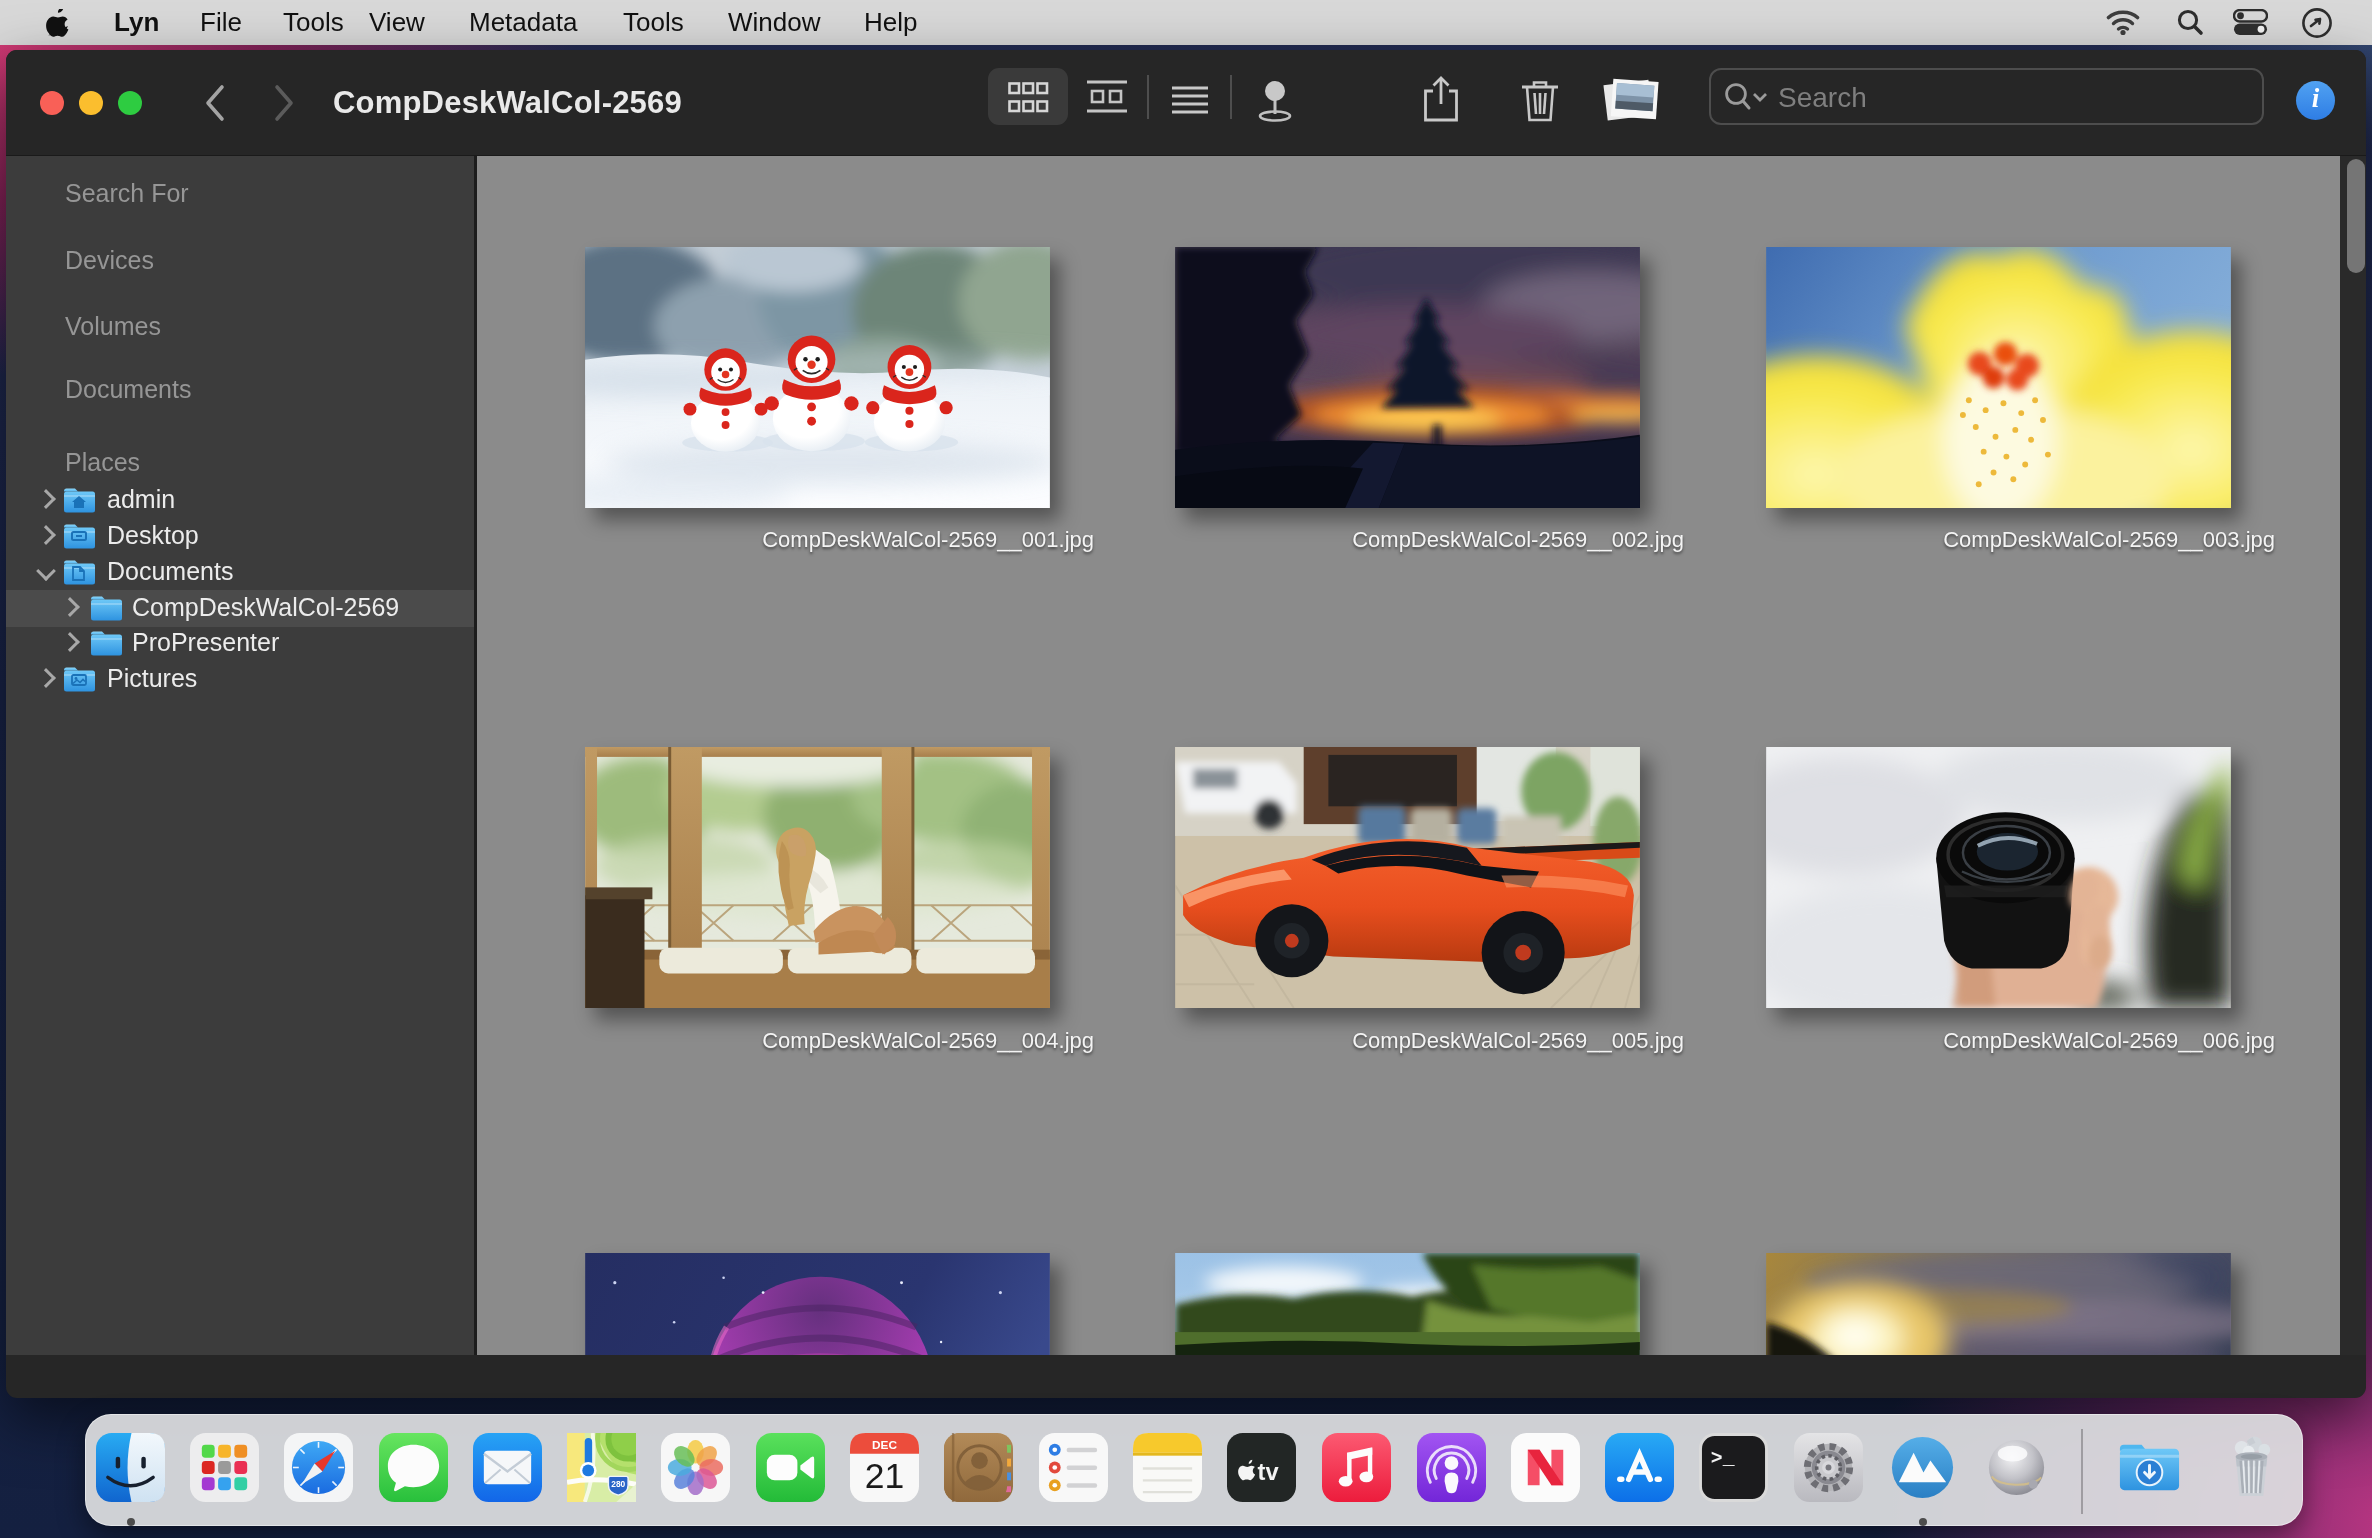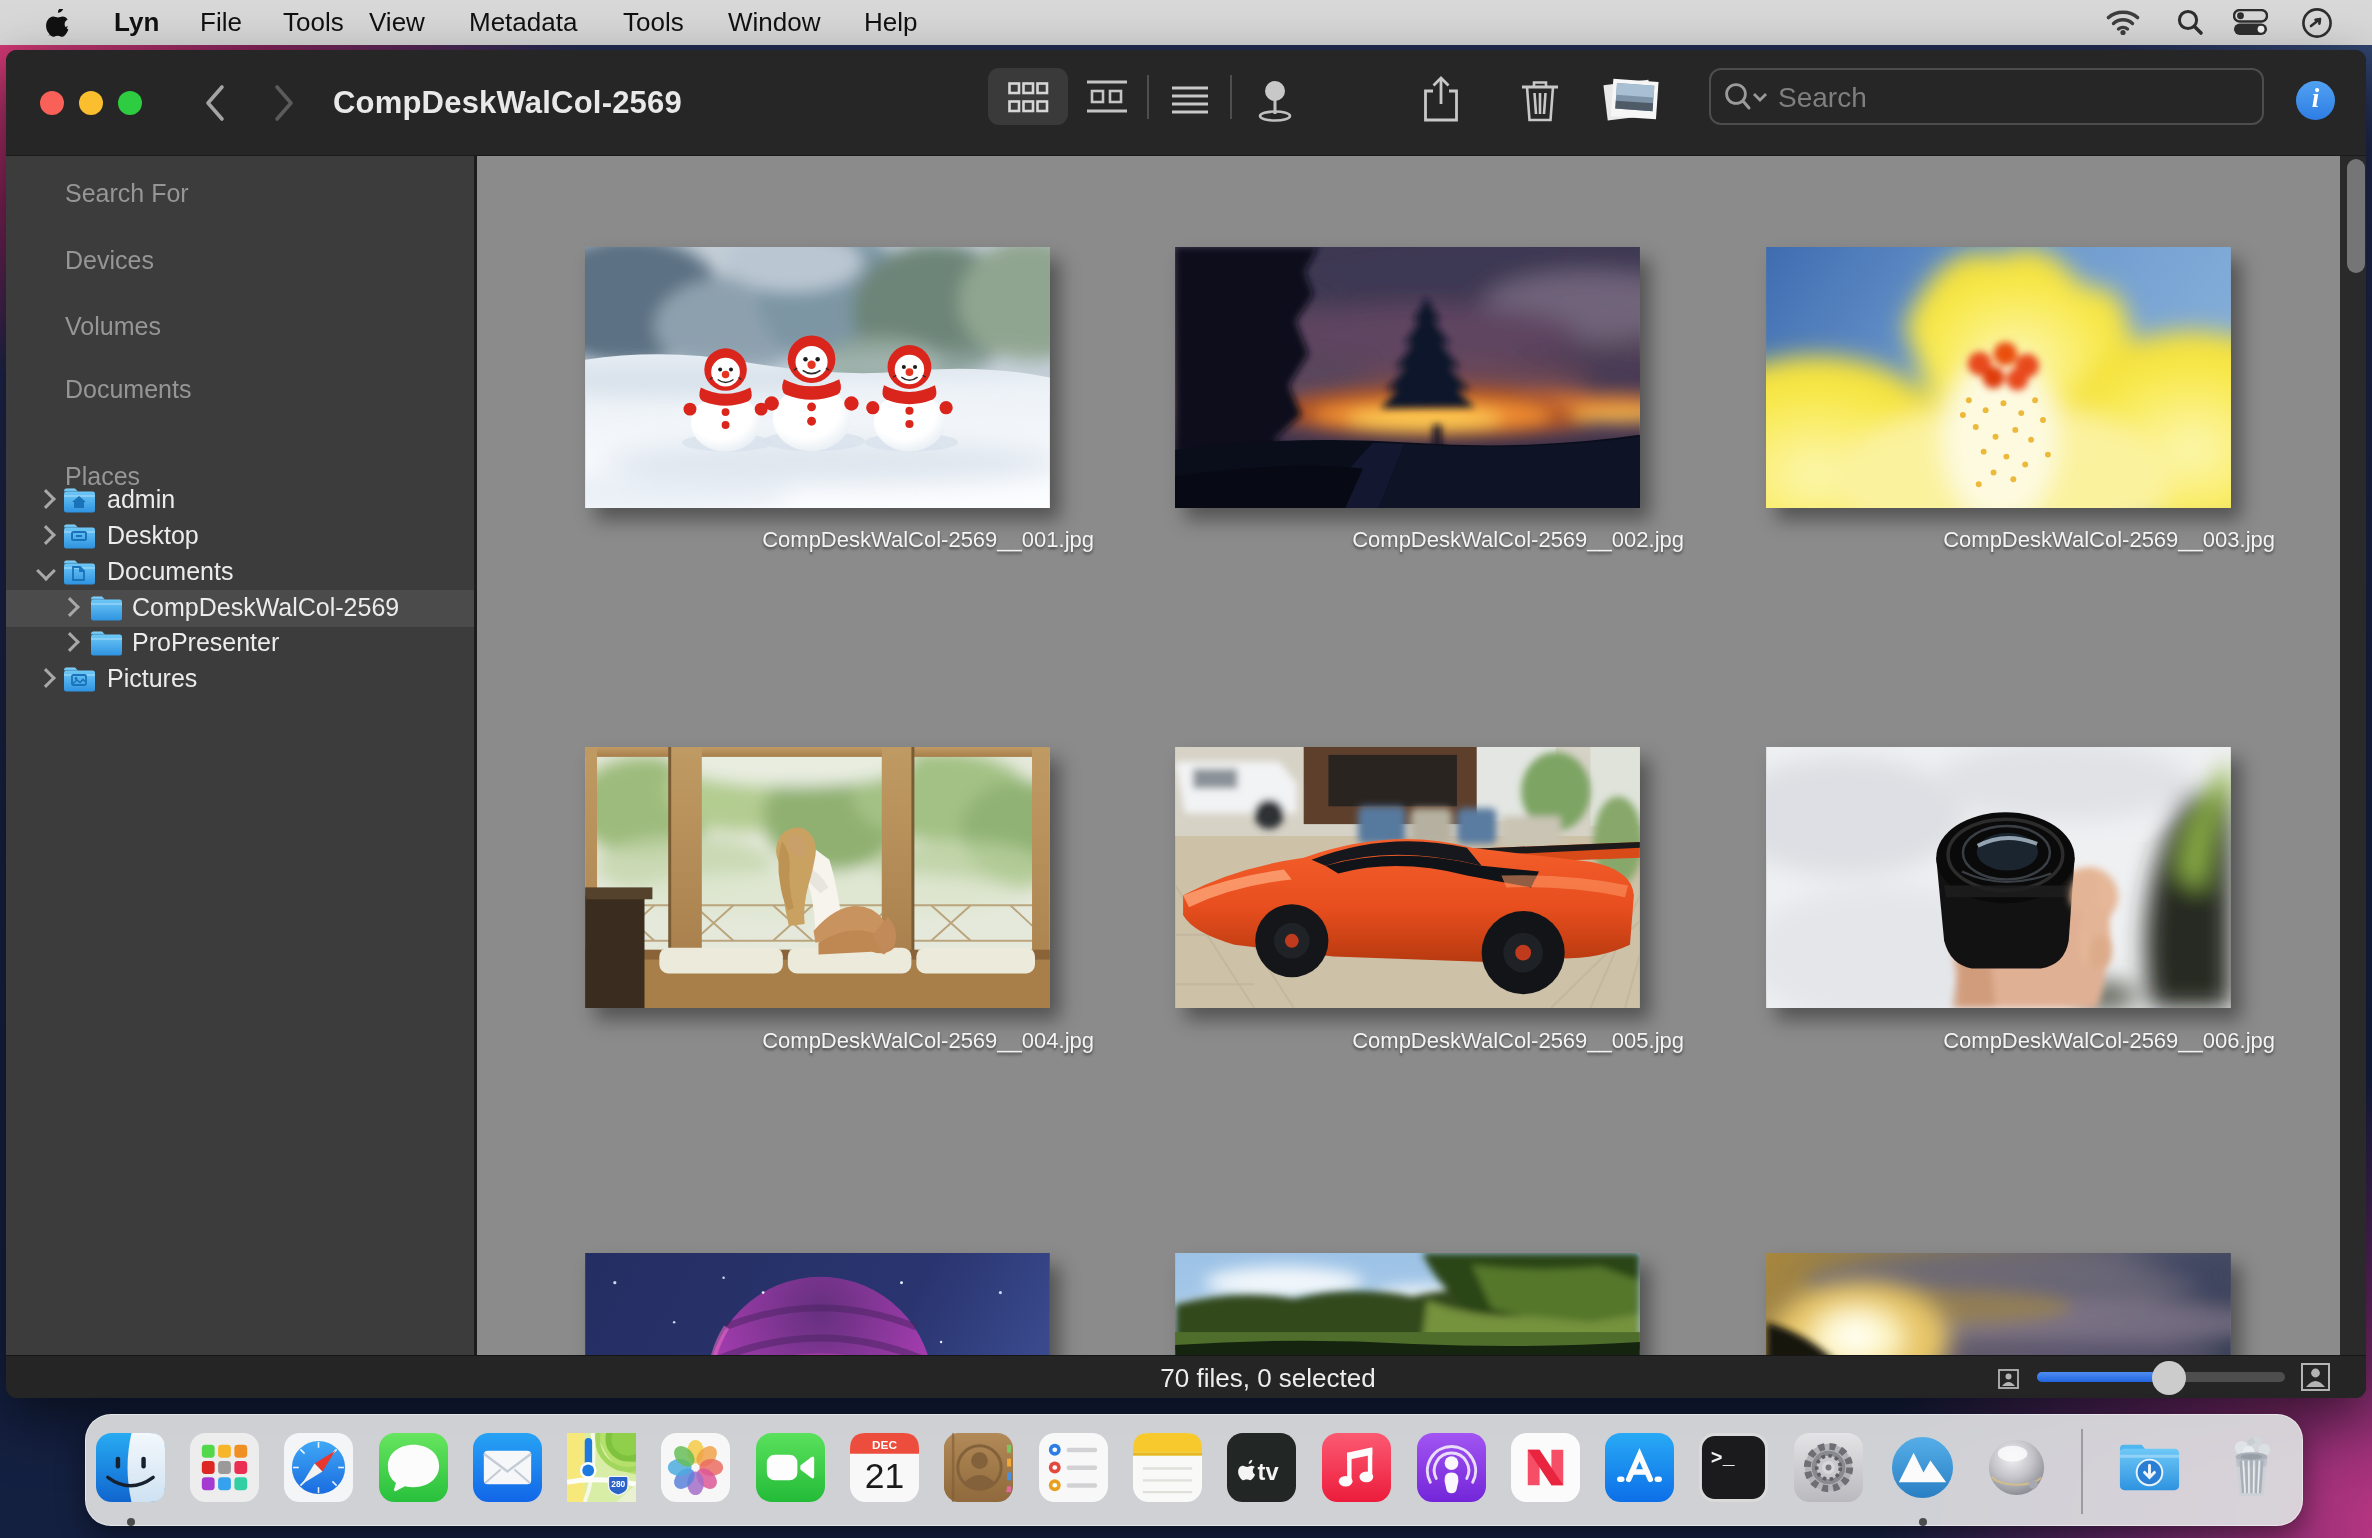--- a/index.html
+++ b/index.html
@@ -216,21 +216,21 @@
 
     <div class="abs" style="left:2290px;top:31px;width:39px;height:39px;border-radius:50%;background:linear-gradient(180deg,#51a2f2,#2e7de4)"></div>
     <div class="abs" style="left:2290px;top:33px;width:39px;text-align:center;font-size:27px;color:#fff;font-style:italic;font-family:'Liberation Serif',serif;font-weight:bold">i</div>
   </div>
 
   <div id="sidebar">
     <div class="shead" style="top:23px">Search For</div>
     <div class="shead" style="top:90px">Devices</div>
     <div class="shead" style="top:156px">Volumes</div>
     <div class="shead" style="top:219px">Documents</div>
-    <div class="shead" style="top:306px">Places</div>
+    <div class="shead" style="top:292px">Places</div>
     <div id="selrow"></div>
 
     <div class="chev r" style="left:33px;top:336px"></div>
     <svg class="fold" style="left:57px;top:331px" viewBox="0 0 33 27" width="33" height="27">
         <use href="#folder"></use>
       </svg>
     <svg class="abs" style="left:65px;top:339px" width="16" height="14" viewBox="0 0 16 14">
         <path d="M8 1 L15 7 H13 V13 H3 V7 H1 Z" fill="#1a72b8"></path>
       </svg>
     <div class="srow" style="left:101px;top:329px">admin</div>
@@ -678,36 +678,20 @@
     <path d="M0 70 Q40 80 70 110 Q95 140 110 180 L80 264 L0 264 Z" fill="#171208" filter="url(#b4)"></path>
     <path d="M60 140 Q180 160 300 150 Q400 142 470 150 L470 264 L0 264 Z" fill="#2e2a38" opacity=".55" filter="url(#b8)"></path>
   </svg>
   </div>
 
   </div>
   <div id="gutter">
       <div id="thumbbar"></div>
     </div>
 
-  <div id="statusbar">
-    <div id="stext">70 files, 0 selected</div>
-    <svg class="abs" style="left:1992px;top:13px" width="21" height="20" viewBox="0 0 21 20">
-      <rect x="1" y="1" width="19" height="18" fill="none" stroke="#b4b4b4" stroke-width="1.8"></rect>
-      <circle cx="10.5" cy="7.5" r="3" fill="#b4b4b4"></circle>
-      <path d="M4 17 Q10.5 9 17 17 Z" fill="#b4b4b4"></path>
-    </svg>
-    <div class="abs" style="left:2031px;top:16px;width:248px;height:10px;border-radius:5px;background:#4e4e4e"></div>
-    <div class="abs" style="left:2031px;top:16px;width:127px;height:10px;border-radius:5px;background:linear-gradient(180deg,#4e8df2,#2264dd)"></div>
-    <div class="abs" style="left:2146px;top:5px;width:34px;height:34px;border-radius:50%;background:#ccc"></div>
-    <svg class="abs" style="left:2295px;top:7px" width="29" height="28" viewBox="0 0 29 28">
-      <rect x="1" y="1" width="27" height="26" fill="none" stroke="#b4b4b4" stroke-width="2"></rect>
-      <circle cx="14.5" cy="10" r="4.4" fill="#b4b4b4"></circle>
-      <path d="M5 24 Q14.5 12 24 24 Z" fill="#b4b4b4"></path>
-    </svg>
-  </div>
 </div>
 
 <div id="dock">
 
   <div class="dicon" style="left:10px">
     <svg width="69" height="69" viewBox="0 0 70 70">
       <defs>
         <linearGradient id="fin1" x1="0" y1="0" x2="0" y2="1">
             <stop offset="0" stop-color="#28abf2"></stop>
             <stop offset="1" stop-color="#1065cf"></stop>

